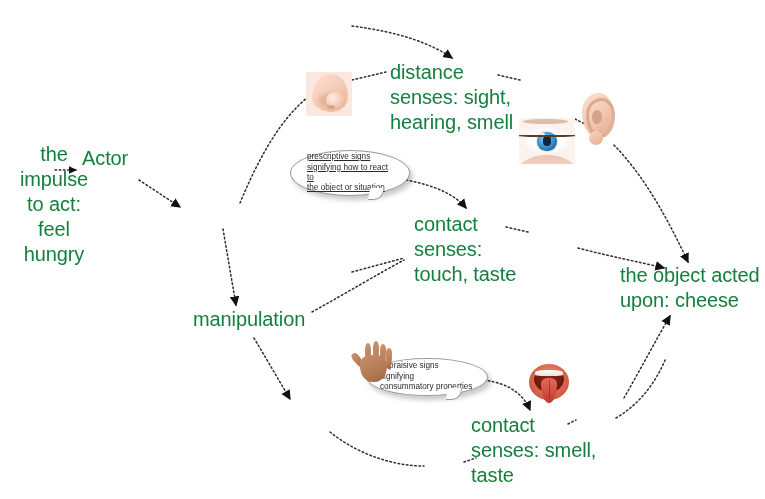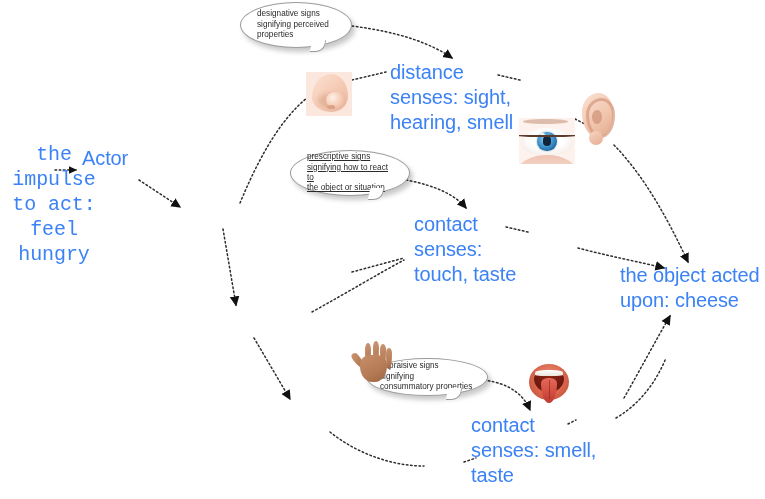--- a/index.html
+++ b/index.html
@@ -25,21 +25,21 @@
     top: 0;
     width: 765px;
     height: 499px;
     pointer-events: none;
   }
   .node-label {
     position: absolute;
     font-family: "Liberation Sans", sans-serif;
     font-size: 20px;
     line-height: 25px;
-    color: #3b82f6;
+    color: #15803d;
     white-space: pre-line;
     letter-spacing: -0.1px;
   }
   .node-label.center {
     text-align: center;
   }
 
   
   .callout {
     position: absolute;
@@ -291,52 +291,47 @@
       <path d="M484,380 C512,384 524,396 530,410" marker-end="url(#ah2)"></path>
 
       <path d="M568,424 L576,420"></path>
 
       <path d="M616,418 C640,404 656,382 666,358"></path>
 
       <path d="M624,398 C640,370 656,340 670,316" marker-end="url(#ah2)"></path>
     </g>
   </svg>
 
-  <div class="node-label center" style="left:10px; top:142px; width:88px;font-family:Liberation Mono, monospace;">the
+  <div class="node-label center" style="left:10px; top:142px; width:88px;">the
 impulse
 to act:
 feel
 hungry</div>
 
   <div class="node-label" style="left:82px; top:146px;">Actor</div>
 
 
+  <div class="node-label" style="left:193px; top:307px;">manipulation</div>
 
 
   <div class="node-label" style="left:390px; top:60px; width:140px;">distance
 senses: sight,
 hearing, smell</div>
 
   <div class="node-label" style="left:414px; top:212px; width:120px;">contact
 senses:
 touch, taste</div>
 
   <div class="node-label" style="left:471px; top:413px; width:130px;">contact
 senses: smell,
 taste</div>
 
   <div class="node-label" style="left:620px; top:263px; width:150px;">the object acted
 upon: cheese</div>
 
-  <div class="callout" style="left:240px; top:2px; width:112px; height:46px;">
-    <span class="ct">designative signs
-signifying perceived
-properties</span>
-    <span class="tail"></span>
-  </div>
 
   <div class="callout" style="left:290px; top:150px; width:120px; height:46px;text-decoration:underline;">
     <span class="ct">prescriptive signs
 signifying how to react to
 the object or situation</span>
     <span class="tail"></span>
   </div>
 
   <div class="callout" style="left:366px; top:358px; width:122px; height:38px; padding:0 13px;">
     <span class="ct">appraisive signs signifying

